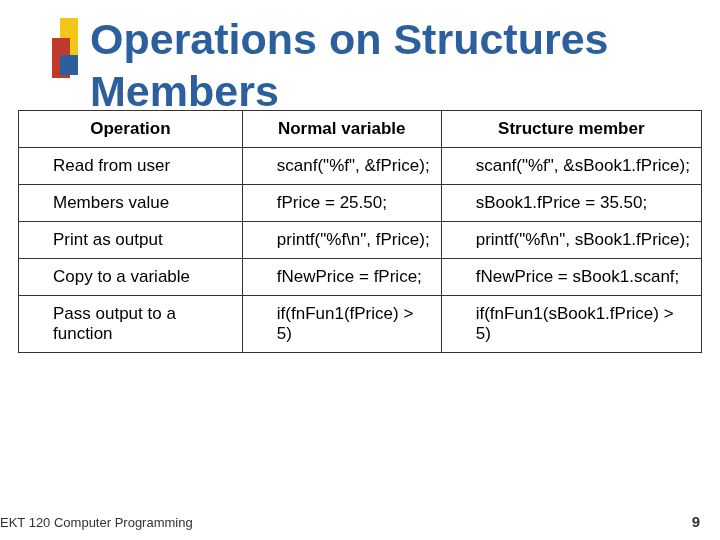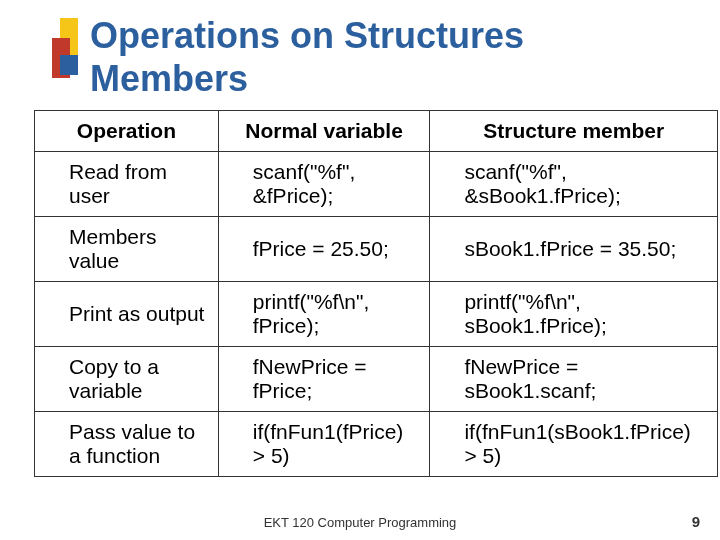--- a/index.html
+++ b/index.html
@@ -51,39 +51,38 @@
       width: 18px;
       height: 20px;
       background: #2c5f9e;
       z-index: 3;
     }
 
     .title {
       position: absolute;
       left: 90px;
       top: 14px;
-      font-size: 36px;
+      font-size: 43px;
       font-weight: bold;
       color: #2c5f9e;
       line-height: 1.2;
     }
 
     .table-area {
       position: absolute;
       top: 110px;
       left: 18px;
       right: 18px;
       bottom: 50px;
     }
 
     table {
       width: 100%;
       border-collapse: collapse;
-      font-size: 21px;
-      margin-left: 16px;
+      font-size: 17px;
     }
 
     th, td {
       border: 1px solid #333;
       padding: 8px 10px;
       vertical-align: middle;
     }
 
     thead tr th {
       font-weight: bold;
@@ -93,21 +92,20 @@
     tbody tr td {
       background: #ffffff;
       padding-left: 34px;
     }
 
     .footer {
       position: absolute;
       bottom: 10px;
       left: 0;
       right: 0;
-      text-align: center;
       font-size: 13px;
       color: #333;
     }
 
     .page-number {
       position: absolute;
       bottom: 10px;
       right: 20px;
       font-size: 15px;
       font-weight: bold;
@@ -152,21 +150,21 @@
           <td>Print as output</td>
           <td>printf("%f\n", fPrice);</td>
           <td>printf("%f\n", sBook1.fPrice);</td>
         </tr>
         <tr>
           <td>Copy to a variable</td>
           <td>fNewPrice = fPrice;</td>
           <td>fNewPrice = sBook1.scanf;</td>
         </tr>
         <tr>
-          <td>Pass value to a function</td>
+          <td>Pass output to a function</td>
           <td>if(fnFun1(fPrice) &gt; 5)</td>
           <td>if(fnFun1(sBook1.fPrice) &gt; 5)</td>
         </tr>
       </tbody>
     </table>
   </div>
 
   <div class="footer">EKT 120 Computer Programming</div>
   <div class="page-number">9</div>
 

